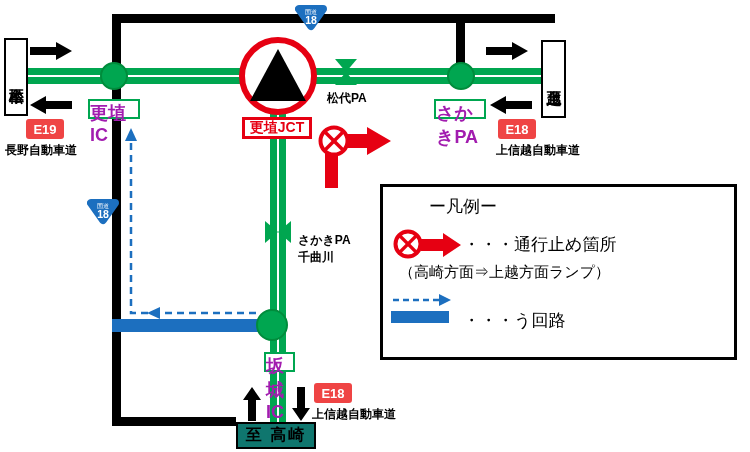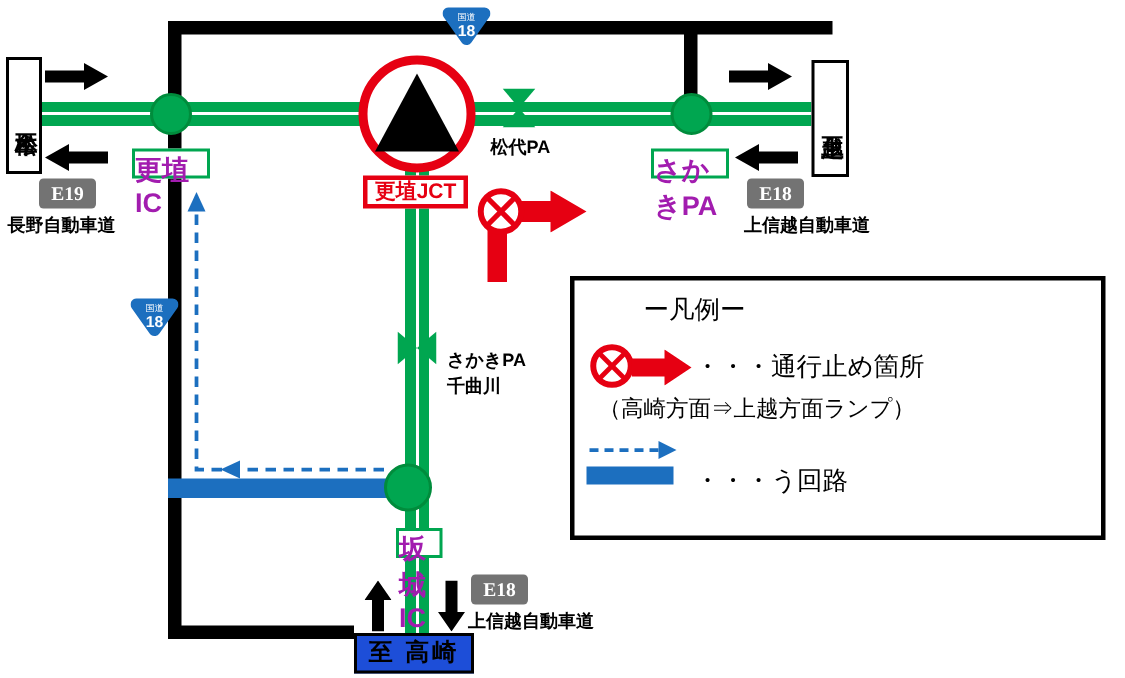--- a/index.html
+++ b/index.html
@@ -4,25 +4,25 @@
 <style>
   html,body{margin:0;padding:0;background:#fff;font-family:"Liberation Sans",sans-serif;}
   #canvas{position:relative;width:750px;height:452px;background:#fff;overflow:hidden;}
   .abs{position:absolute;}
   .road-black{background:#000;}
   .road-h-green{height:16px;background:linear-gradient(to bottom,#00A650 0 7px,#ffffff 7px 9px,#00A650 9px 16px);}
   .road-v-green{width:16px;background:linear-gradient(to right,#00A650 0 7px,#ffffff 7px 9px,#00A650 9px 16px);}
   .circle-ic{background:#00A650;border:2px solid #008C3C;border-radius:50%;box-sizing:border-box;}
   .ic-box{background:#fff;border:2px solid #00A650;color:#a21caf;font-weight:bold;font-size:18px;display:flex;justify-content:center;box-sizing:border-box;}
   .jct-box{background:#fff;border:3px solid #E60012;color:#E60012;font-weight:bold;font-size:14px;display:flex;align-items:center;justify-content:center;box-sizing:border-box;}
-  .e-badge{background:#737373;color:#fff;font-weight:bold;font-size:13px;display:flex;align-items:center;justify-content:center;border-radius:3px;font-family:Liberation Serif, serif;}
+  .e-badge{background:#ef4444;color:#fff;font-weight:bold;font-size:13px;display:flex;align-items:center;justify-content:center;border-radius:3px;}
   .roadname{font-size:12px;font-weight:bold;color:#000;white-space:nowrap;}
   .pa-label{font-size:12px;font-weight:bold;color:#000;white-space:nowrap;}
   .dest-v{background:#fff;border:2px solid #000;color:#000;font-weight:bold;font-size:15px;writing-mode:vertical-rl;text-orientation:upright;display:flex;align-items:center;justify-content:center;box-sizing:border-box;}
-  .dest-h{background:#1d4ed8;border:2px solid #000;color:#000;font-weight:bold;font-size:16px;letter-spacing:2px;display:flex;align-items:center;justify-content:center;box-sizing:border-box;}
+  .dest-h{background:#0f766e;border:2px solid #000;color:#000;font-weight:bold;font-size:16px;letter-spacing:2px;display:flex;align-items:center;justify-content:center;box-sizing:border-box;}
   .red-bar{background:#E60012;}
   .blue-bar{background:#1C6FBF;}
   .legend{background:#fff;border:3px solid #000;box-sizing:border-box;padding-left:44px;}
   .legend-text{color:#000;font-size:17px;white-space:nowrap;}
   .legend-note{color:#000;font-size:15px;white-space:nowrap;}
 </style>
 </head>
 <body>
 
 <div id="canvas">

